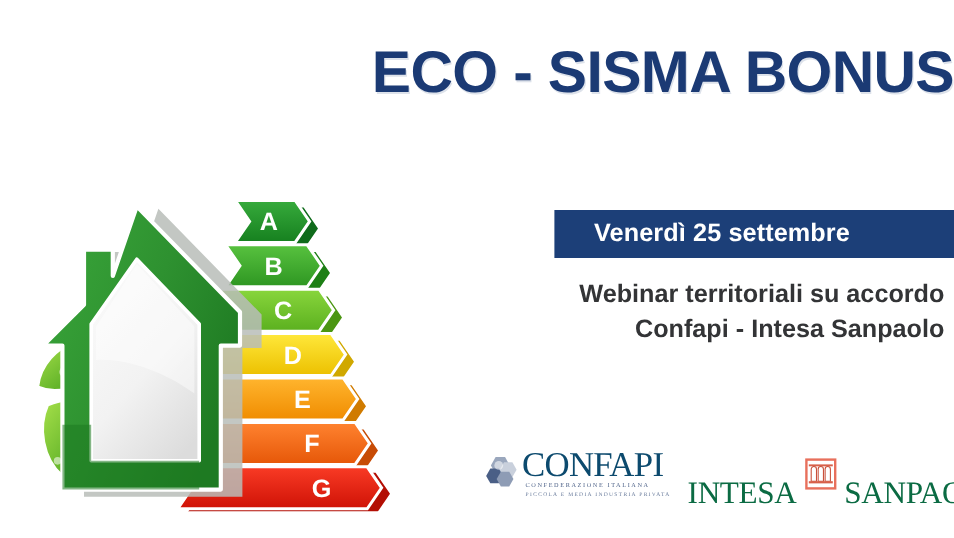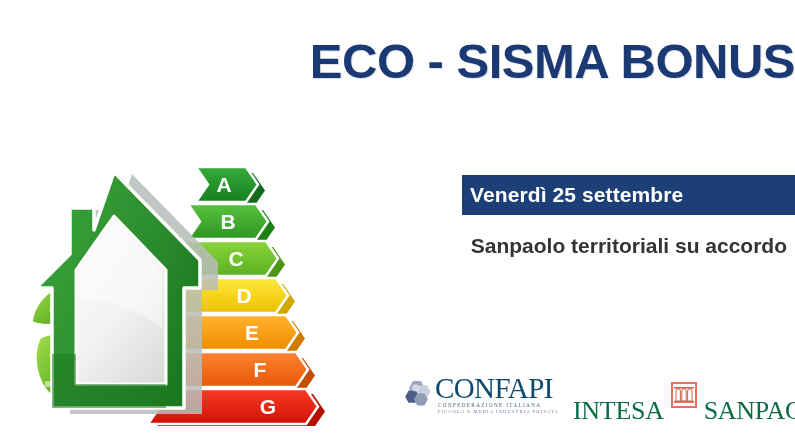--- a/index.html
+++ b/index.html
@@ -43,21 +43,21 @@
     height: 40px;
     background: #1c3f78;
     box-sizing: border-box;
     display: flex;
     align-items: center;
   }
   #date-band-text {
     color: #ffffff;
     font-size: 21px;
     font-weight: bold;
-    padding-left: 8px;
+    padding-left: 33px;
     letter-spacing: 0.1px;
     white-space: nowrap;
   }
 
   
   #subtitle {
     position: absolute;
     right: 8px;
     top: 232px;
     width: 470px;
@@ -283,21 +283,22 @@
 
       <path d="M34,196 L58,196 L58,226 L148,226 L148,250 L34,250 Z" fill="#1d7a20" opacity="0.55"></path>
     </svg>
   </div>
 
   <div id="date-band">
     <span id="date-band-text">Venerdì 25 settembre</span>
   </div>
 
   <div id="subtitle">
-    <div>Sanpaolo territoriali su accordo</div>
+    <div>Webinar territoriali su accordo</div>
+    <div>Confapi - Intesa Sanpaolo</div>
   </div>
 
   <div id="logos">
 
     <div id="confapi-logo">
       <svg id="confapi-mark" viewBox="0 0 34 32">
         <polygon points="9,1 18,1 22.5,9 18,17 9,17 4.5,9" fill="#9aa7bd"></polygon>
         <polygon points="17,6 25,6 29,13 25,20 17,20 13,13" fill="#c9d0dc"></polygon>
         <polygon points="4,12 12,12 16,19 12,26 4,26 0,19" fill="#4a5f86"></polygon>
         <polygon points="14,15 22,15 26,22 22,29 14,29 10,22" fill="#8e9cb5"></polygon>

